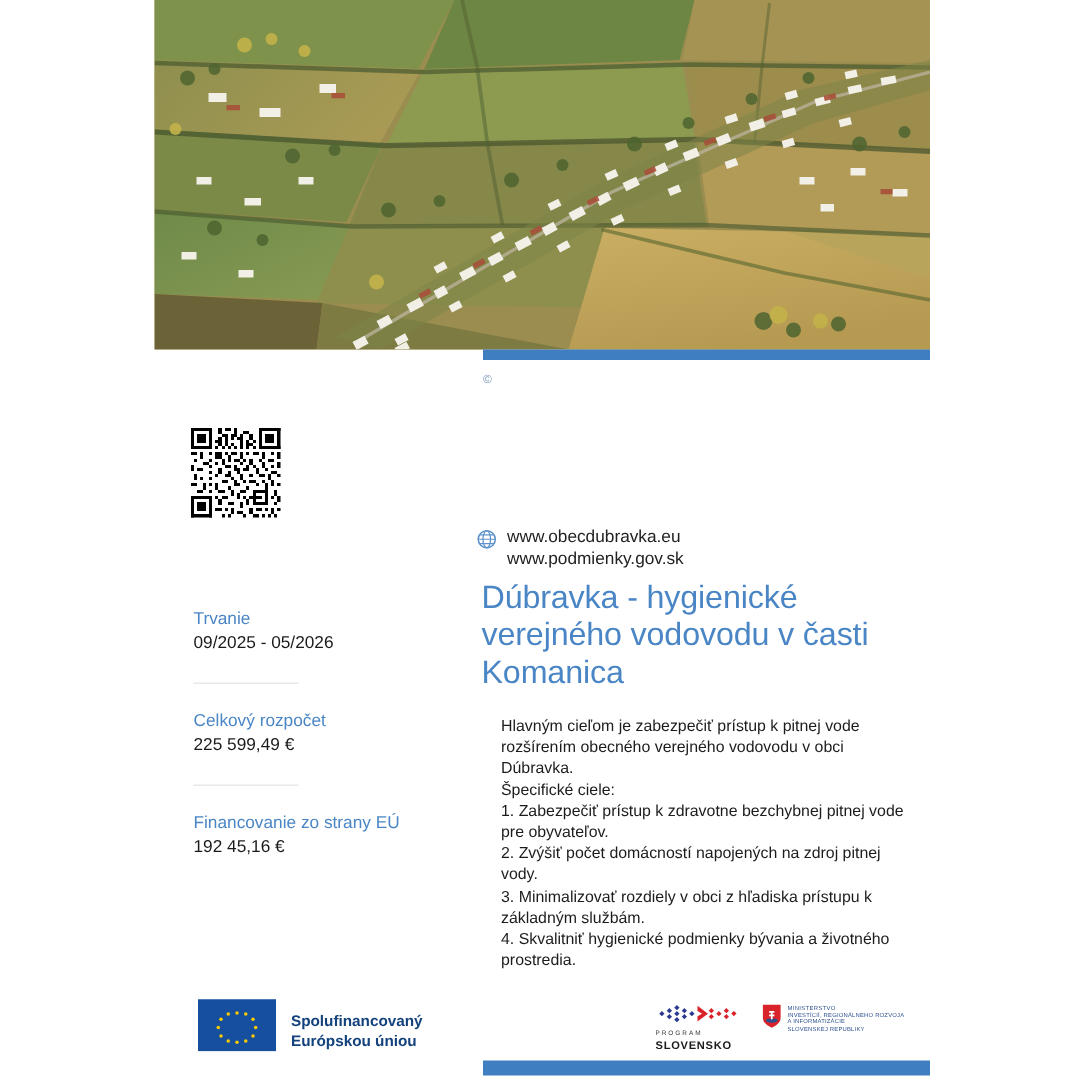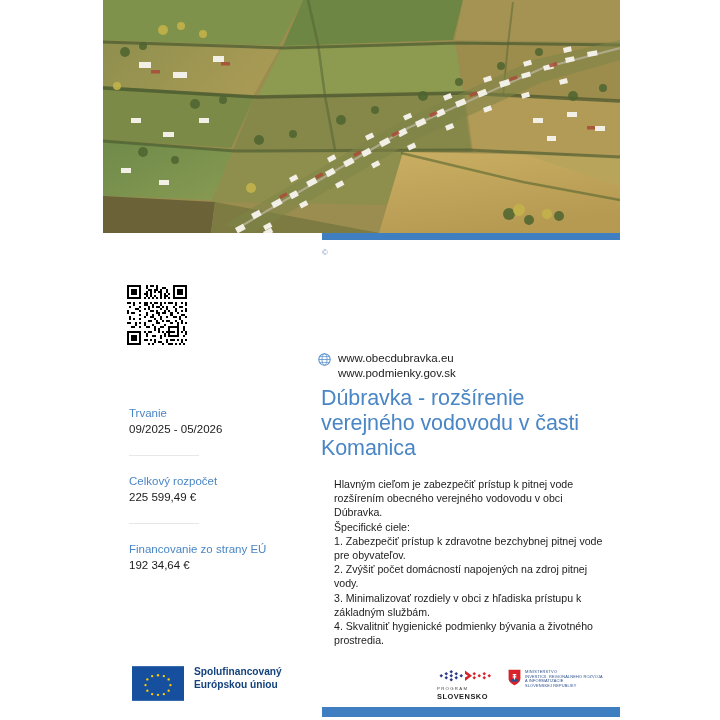--- a/index.html
+++ b/index.html
@@ -173,21 +173,21 @@
     left: 0;
     top: 655px;
     width: 720px;
     height: 65px;
   }
   .eu-logo {
     position: absolute;
     left: 132px;
     top: 11px;
     display: flex;
-    align-items: flex-start;
+    align-items: flex-end;
   }
   .eu-flag {
     width: 52px;
     height: 35px;
     flex: 0 0 auto;
   }
   .eu-flag svg { display: block; width: 52px; height: 35px; }
   .eu-text {
     margin-left: 10px;
     font-size: 10.2px;
@@ -605,26 +605,26 @@
       <div class="info-value">09/2025 - 05/2026</div>
     </div>
     <div class="info-divider"></div>
     <div>
       <div class="info-label">Celkový rozpočet</div>
       <div class="info-value">225 599,49 €</div>
     </div>
     <div class="info-divider"></div>
     <div>
       <div class="info-label">Financovanie zo strany EÚ</div>
-      <div class="info-value">192 34,64 €</div>
+      <div class="info-value">192 45,16 €</div>
     </div>
   </div>
 
   <div class="main-col">
-    <h1 class="project-title">Dúbravka - rozšírenie verejného vodovodu v časti Komanica</h1>
+    <h1 class="project-title">Dúbravka - hygienické verejného vodovodu v časti Komanica</h1>
     <div class="project-body">Hlavným cieľom je zabezpečiť prístup k pitnej vode rozšírením obecného verejného vodovodu v obci Dúbravka.<br>Špecifické ciele:<br>1. Zabezpečiť prístup k zdravotne bezchybnej pitnej vode pre obyvateľov.<br>2. Zvýšiť počet domácností napojených na zdroj pitnej vody.<br>3. Minimalizovať rozdiely v obci z hľadiska prístupu k základným službám.<br>4. Skvalitniť hygienické podmienky bývania a životného prostredia.</div>
   </div>
 
   <div class="footer">
 
     <div class="eu-logo">
       <span class="eu-flag">
         <svg viewBox="0 0 60 40" aria-hidden="true">
           <rect width="60" height="40" fill="#154f9e"></rect>
           <g fill="#ffcc00">

